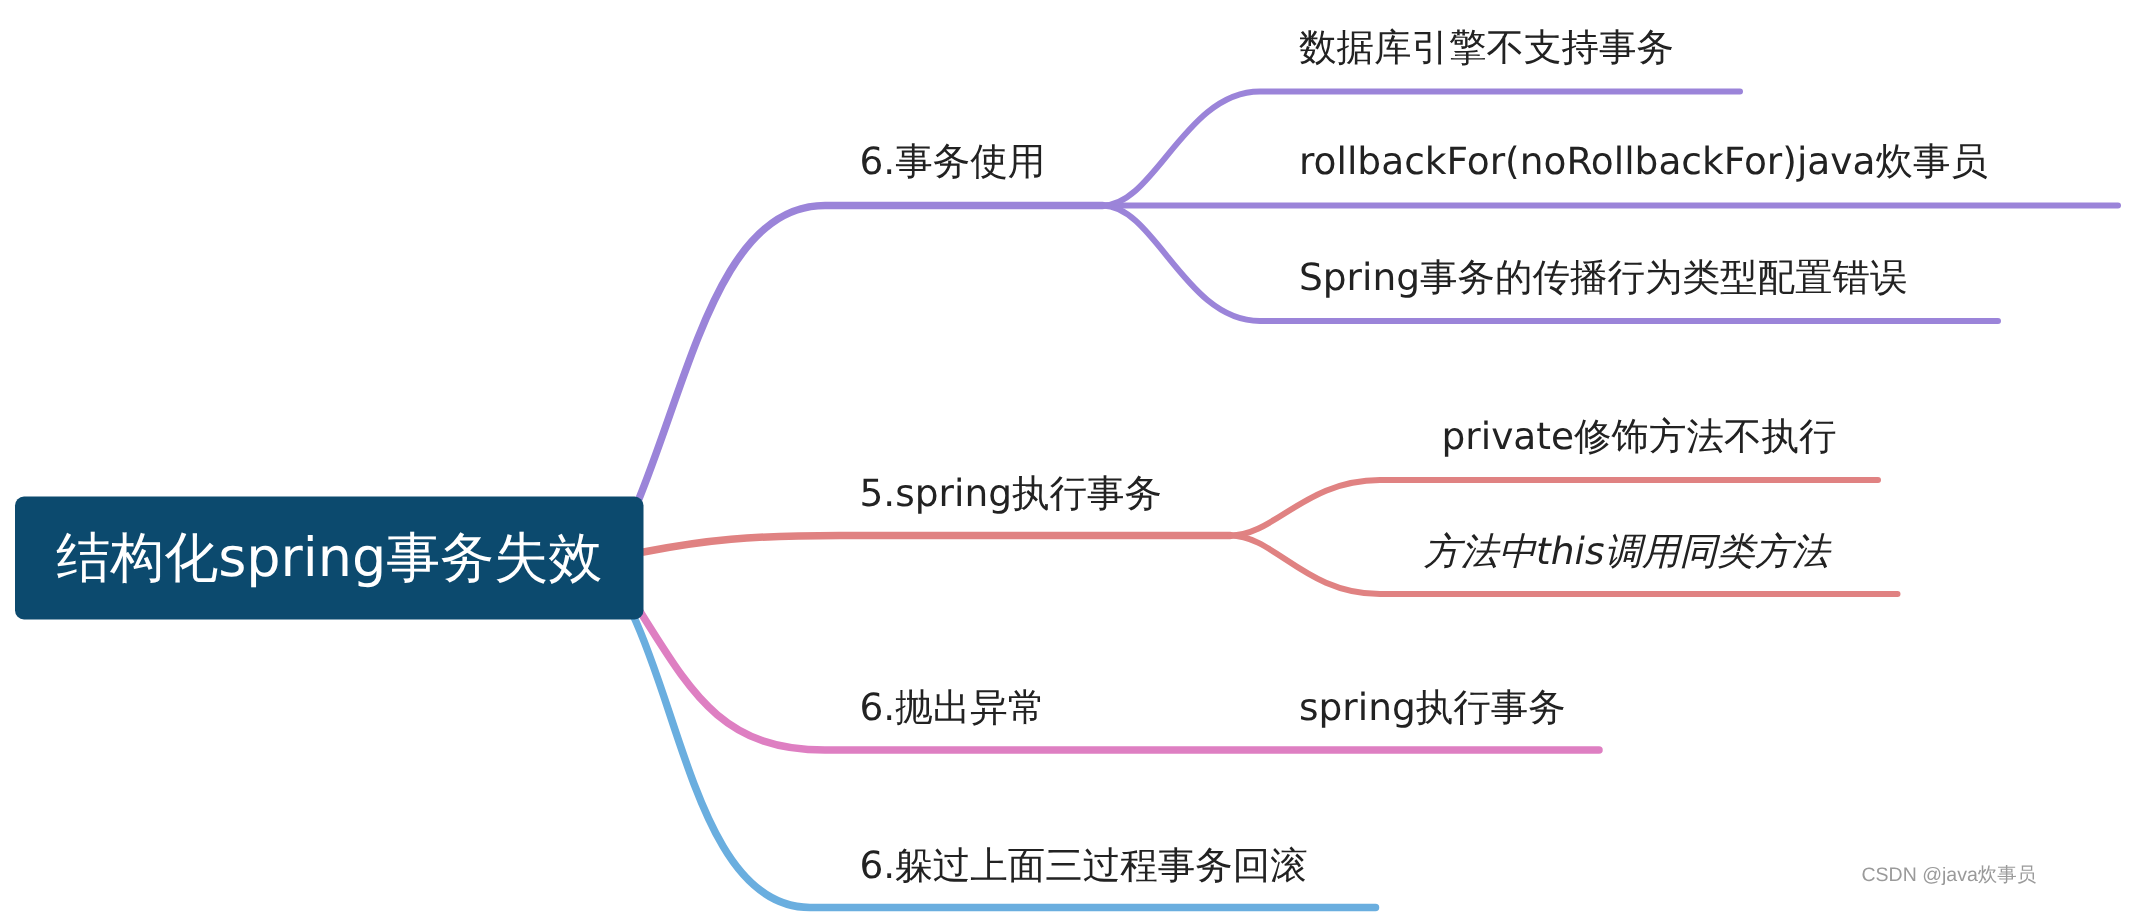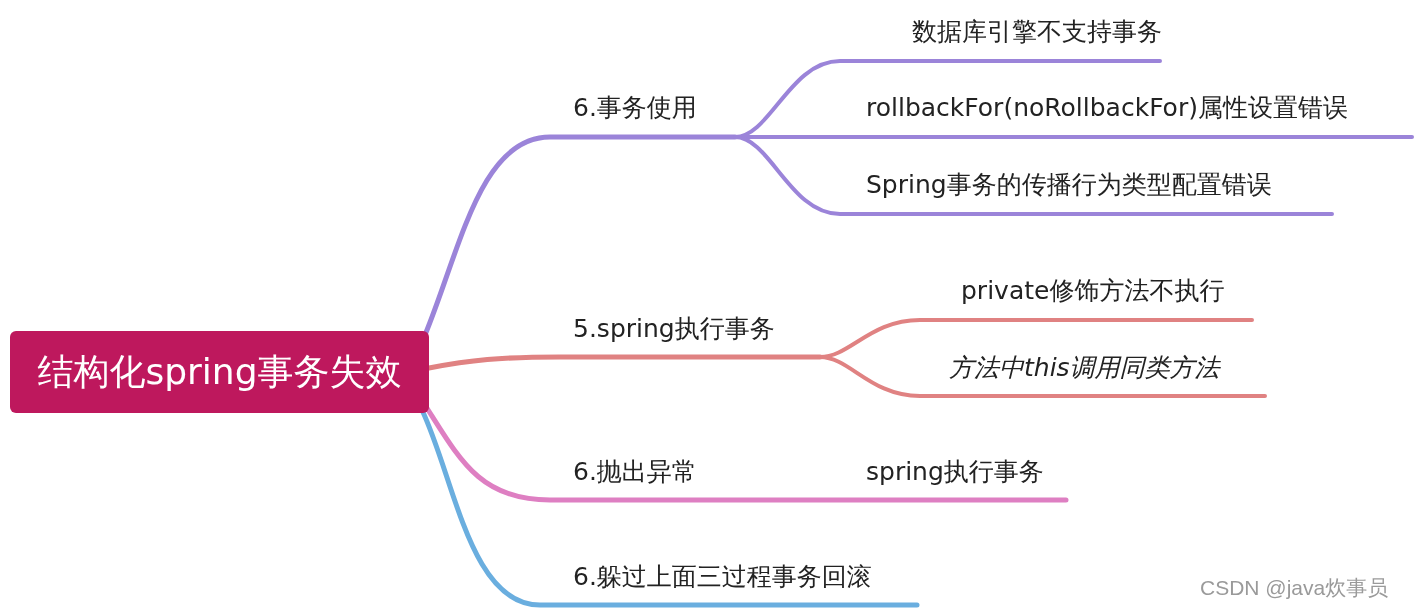--- a/index.html
+++ b/index.html
@@ -6,21 +6,21 @@
   body { width: 1420px; height: 610px; position: relative; overflow: hidden;
          font-family: "DejaVu Sans", "Liberation Sans", sans-serif; }
   #edges { position: absolute; left: 0; top: 0; width: 1420px; height: 610px; }
   .root {
     position: absolute; left: 10px; top: 331px; width: 419px; height: 82px;
     background: #575e84; border-radius: 6px; color: #ffffff;
     display: flex; align-items: center; justify-content: center;
     font-size: 36px; letter-spacing: 0px;
   }
   .node { position: absolute; color: #222222; font-size: 25px; white-space: nowrap; line-height: 30px; }
-  .watermark { position: absolute; left: 1200px; top: 574px; font-size: 21px; color: #9a9a9a;
+  .watermark { position: absolute; left: 1241px; top: 574px; font-size: 13px; color: #9a9a9a;
                font-family: "Liberation Sans", sans-serif; white-space: nowrap; }
 </style>
 </head>
 <body>
 
 <svg id="edges" xmlns="http://www.w3.org/2000/svg" width="1420" height="610">
 
   <path fill="none" stroke-width="5" stroke-linecap="round" d="M425 335 C 460 250, 480 137, 550 137 L 735 137" stroke="#9b84d9"></path>
   <path fill="none" stroke-width="4" stroke-linecap="round" d="M735 137 C 770 137, 790 61, 840 61 L 1160 61" stroke="#9b84d9"></path>
   <path fill="none" stroke-width="4" stroke-linecap="round" d="M735 137 L 1412 137" stroke="#9b84d9"></path>
@@ -28,27 +28,27 @@
 
   <path fill="none" stroke-width="5" stroke-linecap="round" d="M429 368 C 470 360, 500 357, 560 357 L 820 357" stroke="#e08282"></path>
   <path fill="none" stroke-width="4" stroke-linecap="round" d="M820 357 C 850 357, 870 320, 920 320 L 1252 320" stroke="#e08282"></path>
   <path fill="none" stroke-width="4" stroke-linecap="round" d="M820 357 C 850 357, 870 396, 920 396 L 1265 396" stroke="#e08282"></path>
 
   <path fill="none" stroke-width="5" stroke-linecap="round" d="M425 405 C 460 460, 480 500, 550 500 L 1066 500" stroke="#de7fc2"></path>
 
   <path fill="none" stroke-width="5" stroke-linecap="round" d="M422 410 C 455 480, 470 605, 540 605 L 917 605" stroke="#6aaedf"></path>
 </svg>
 
-<div class="root" style="background: #be185d;">
+<div class="root" style="background: #0c4a6e;">
   <span>结构化spring事务失效</span>
 </div>
 
 <div class="node" style="left:573px; top:93px;">6.事务使用</div>
-<div class="node" style="left:866px; top:17px;margin-left:46px;">数据库引擎不支持事务</div>
-<div class="node" style="left:866px; top:93px;">rollbackFor(noRollbackFor)属性设置错误</div>
+<div class="node" style="left:866px; top:17px;">数据库引擎不支持事务</div>
+<div class="node" style="left:866px; top:93px;">rollbackFor(noRollbackFor)java炊事员</div>
 <div class="node" style="left:866px; top:170px;">Spring事务的传播行为类型配置错误</div>
 
 <div class="node" style="left:573px; top:314px;">5.spring执行事务</div>
 <div class="node" style="left:949px; top:276px;margin-left:12px;">private修饰方法不执行</div>
 <div class="node" style="left:949px; top:353px;font-style:italic;">方法中this调用同类方法</div>
 
 <div class="node" style="left:573px; top:457px;">6.抛出异常</div>
 <div class="node" style="left:866px; top:457px;">spring执行事务</div>
 
 <div class="node" style="left:573px; top:562px;">6.躲过上面三过程事务回滚</div>

